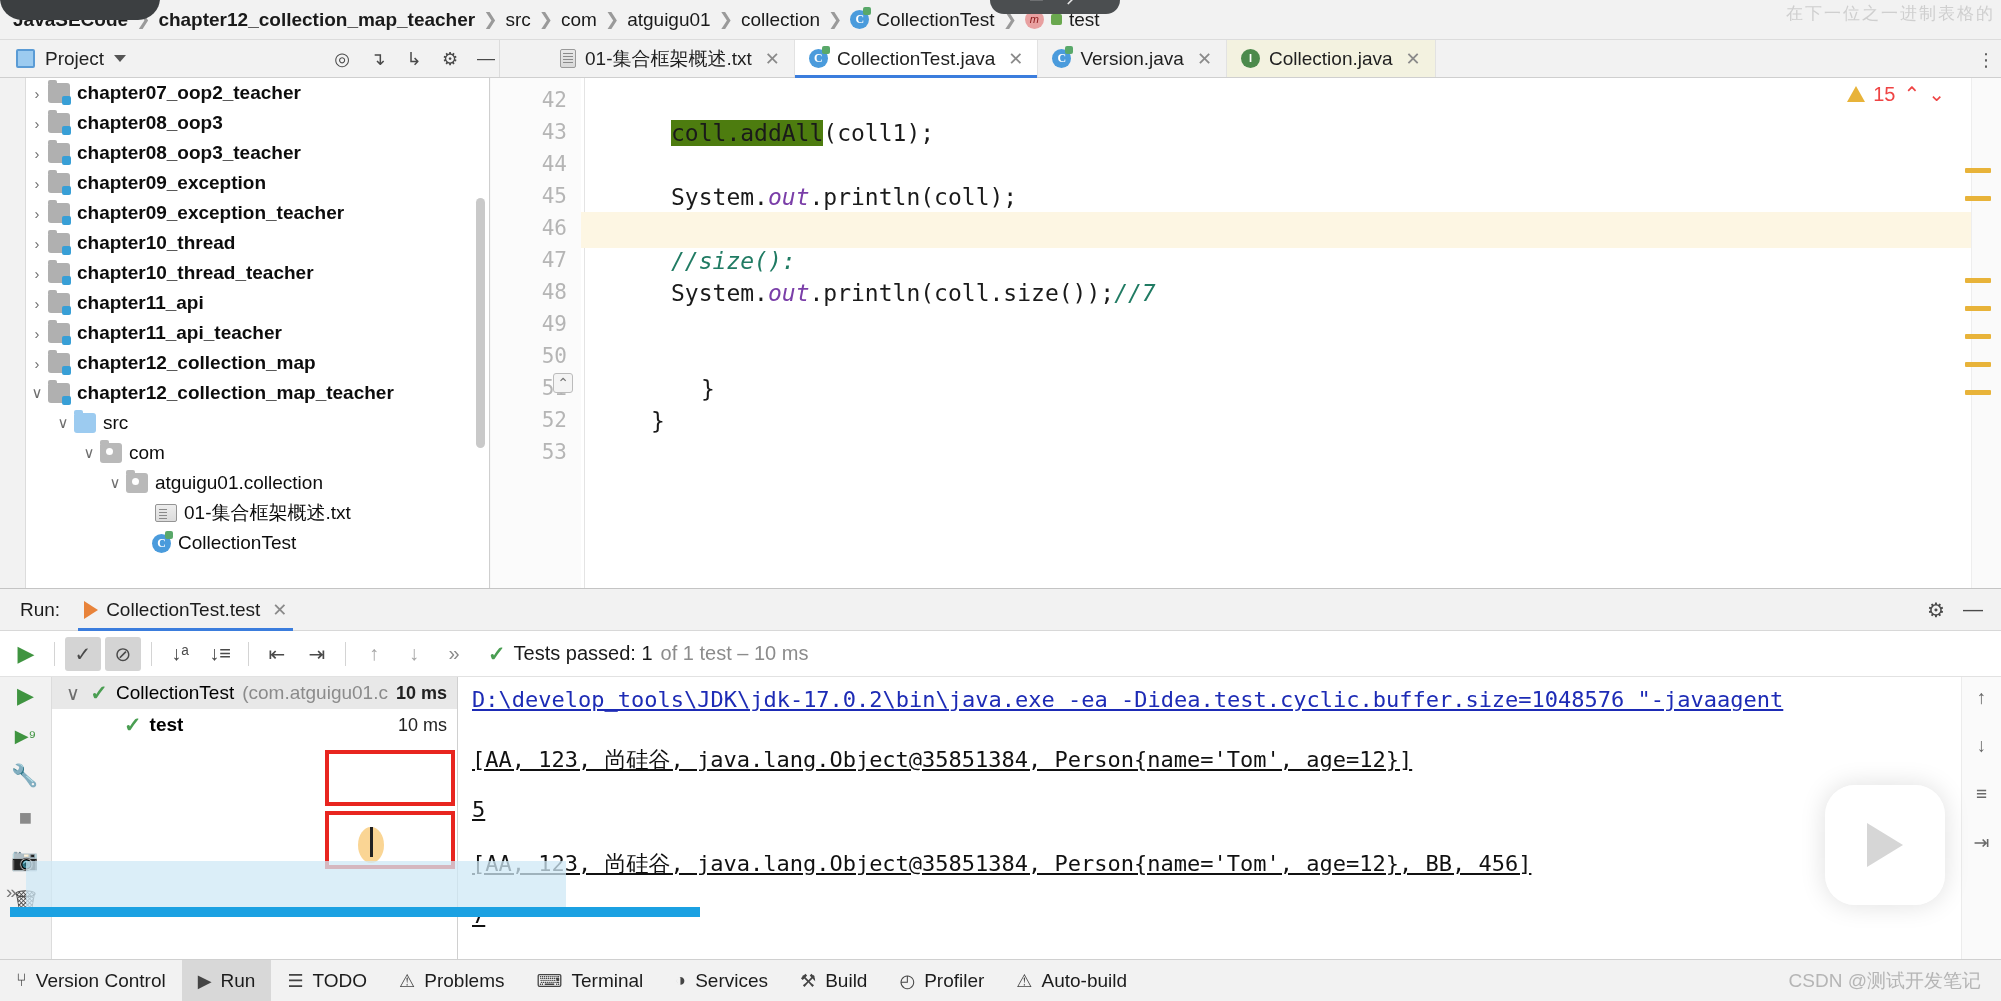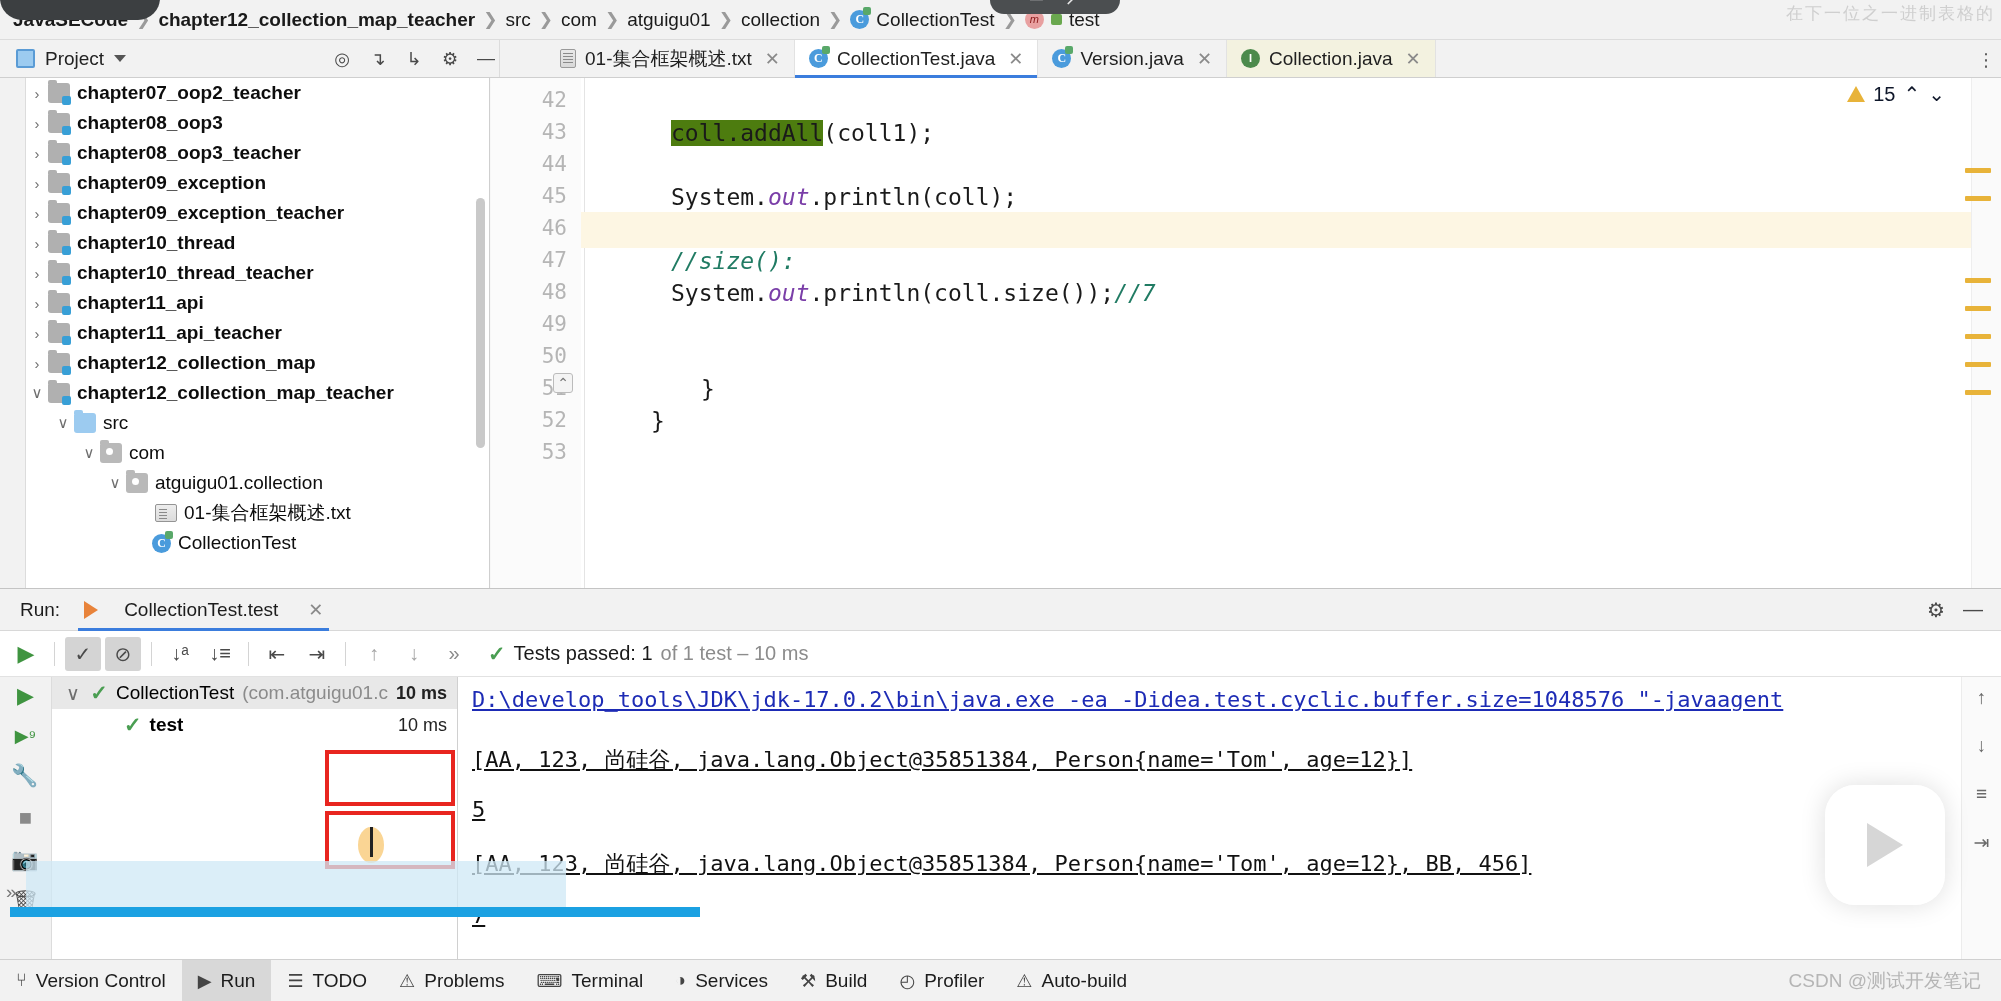--- a/index.html
+++ b/index.html
@@ -116,32 +116,32 @@
   .hl-row { position:absolute; left:90px; right:0; height:36px; background:#fdf6e3; }
   .hl-ident { background:#4d7c0f; }
   .kw-field { color:#7a3ea8; font-style:italic; }
   .comment { color:#207b63; font-style:italic; }
   .line-comment { color:#207b63; font-style:italic; }
   .folded-brace { position:absolute; left:62px; width:20px; height:20px; border:1px solid #bbb;
      border-radius:3px; background:#f4f4f4; color:#777; font-size:14px; text-align:center; line-height:18px;}
 
   
   .inspect { position:absolute; right:56px; top:4px; display:flex; align-items:center; gap:8px;
-     font-size:20px; color:#0f172a; }
+     font-size:20px; color:#ef4444; }
   .warn-tri { width:0;height:0;border-left:9px solid transparent;border-right:9px solid transparent;
      border-bottom:16px solid #e8b339;}
   .err-stripe { position:absolute; right:10px; width:26px; height:5px; background:#e8b339; border-radius:1px;}
   .scroll-right { position:absolute; right:0; top:0; bottom:0; width:30px; background:#fafafa; border-left:1px solid #eee;}
 
   
   .runpanel { position: absolute; left: 0; right: 0; bottom: 42px; height: 371px; background:#fff;
      border-top: 1px solid #c4c4c4; }
   .run-head { height:42px; background:#f2f2f2; border-bottom:1px solid #d8d8d8; display:flex;
      align-items:center; padding-left:20px; gap:14px; font-size:19px; color:#1c1c1c;}
-  .run-tab { display:flex; align-items:center; gap:26px; position:relative; padding:0 10px; height:42px;}
+  .run-tab { display:flex; align-items:center; gap:8px; position:relative; padding:0 10px; height:42px;}
   .run-tab::after{content:"";position:absolute;left:4px;right:4px;bottom:0;height:3px;background:#3b7ddd;}
   .rt-ico { width:0;height:0;border-top:9px solid transparent;border-bottom:9px solid transparent;
      border-left:14px solid #e8833a;}
   .run-head-right { margin-left:auto; display:flex; gap:18px; padding-right:18px; color:#4a4a4a; font-size:20px;}
 
   .run-toolbar { height:46px; display:flex; align-items:center; gap:4px; padding-left:8px;
      border-bottom:1px solid #e2e2e2; background:#fff;}
   .tbtn { width:36px; height:34px; display:flex; align-items:center; justify-content:center;
      color:#4a4a4a; font-size:20px; border-radius:3px;}
   .tbtn.on { background:#d4d4d4; }

